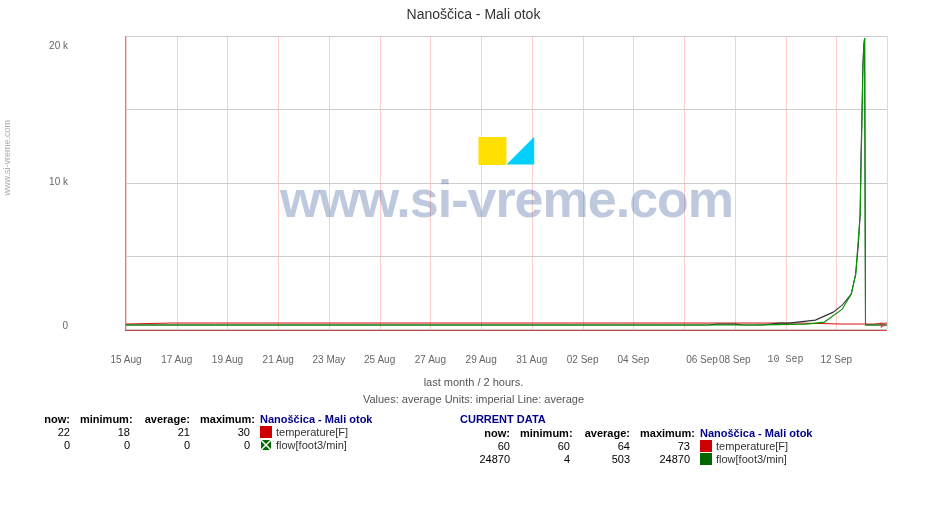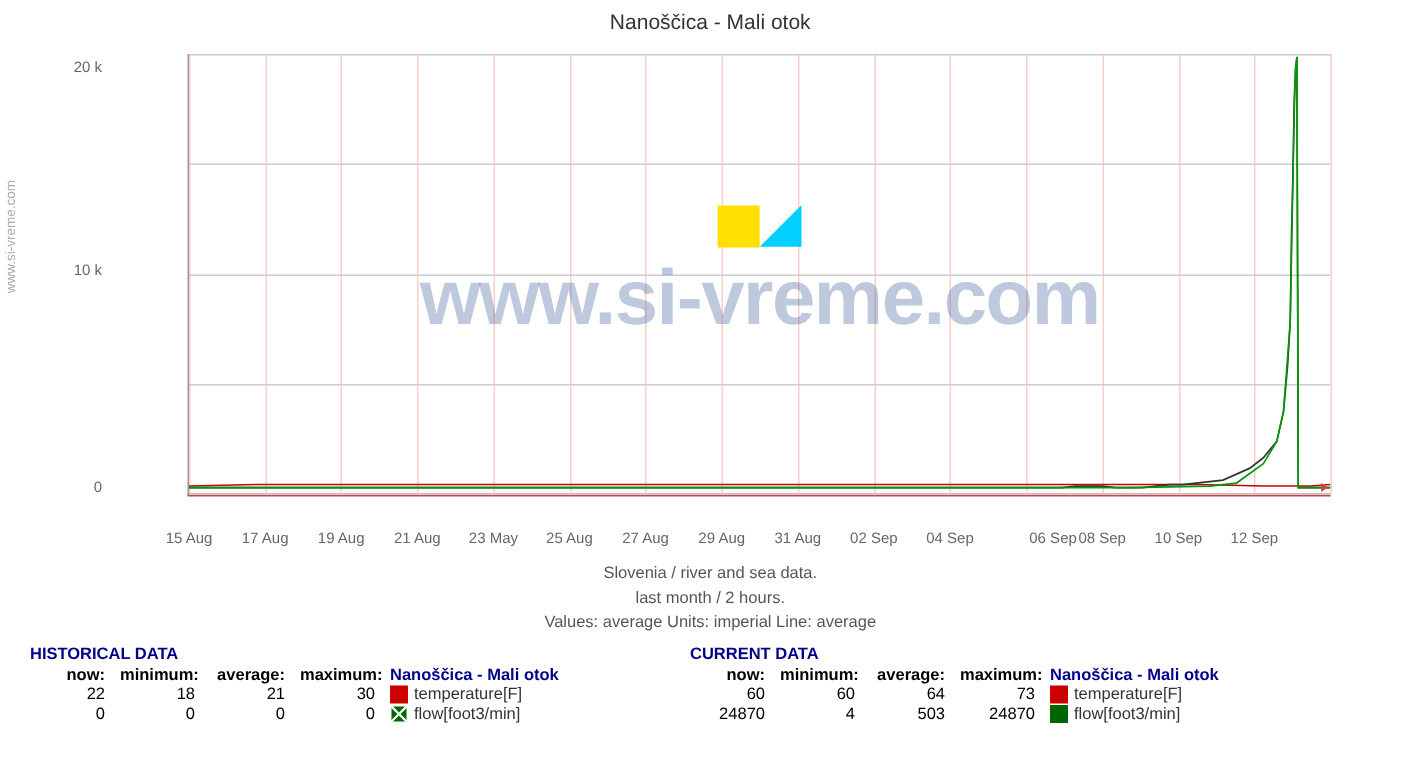--- a/index.html
+++ b/index.html
@@ -232,36 +232,34 @@
         <span class="x-label" style="left:20%;">21 Aug</span>
         <span class="x-label" style="left:26.67%;">23 May</span>
         <span class="x-label" style="left:33.33%;">25 Aug</span>
         <span class="x-label" style="left:40%;">27 Aug</span>
         <span class="x-label" style="left:46.67%;">29 Aug</span>
         <span class="x-label" style="left:53.33%;">31 Aug</span>
         <span class="x-label" style="left:60%;">02 Sep</span>
         <span class="x-label" style="left:66.67%;">04 Sep</span>
         <span class="x-label" style="left:73.33%;margin-left:18px;">06 Sep</span>
         <span class="x-label" style="left:80%;">08 Sep</span>
-        <span class="x-label" style="left:86.67%;">10 Sep</span>
+        <span class="x-label" style="left:86.67%;font-family:Liberation Mono, monospace;">10 Sep</span>
         <span class="x-label" style="left:93.33%;">12 Sep</span>
       </div>
     </div>
   </div>
 
   <div id="subtitle-area" style="margin-top:26px;">
-    <div>Slovenia / river and sea data.</div>
     <div>last month / 2 hours.</div>
     <div>Values: average  Units: imperial  Line: average</div>
   </div>
 
   <div id="data-section" style="margin:6px 20px 0 20px; display:flex; gap:40px;">
 
     <div>
-      <div class="data-label">HISTORICAL DATA</div>
 
       <div class="data-row" style="color:#00008B; font-weight:bold; font-size:11px;">
         <div class="data-col">now:</div>
         <div class="data-col">minimum:</div>
         <div class="data-col">average:</div>
         <div class="data-col">maximum:</div>
         <div style="min-width:160px;">Nanoščica - Mali otok</div>
       </div>
 
       <div class="data-row">

